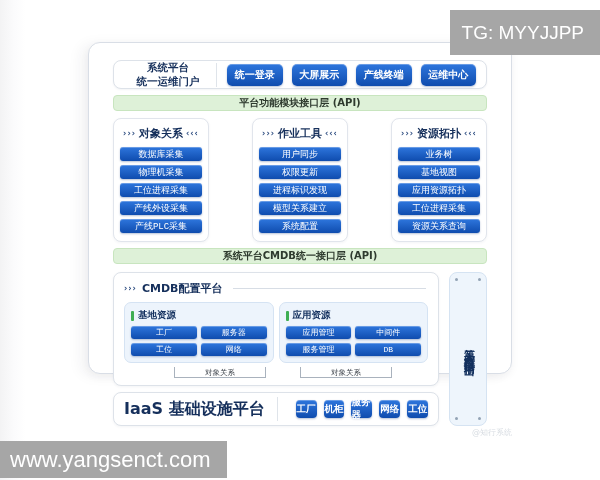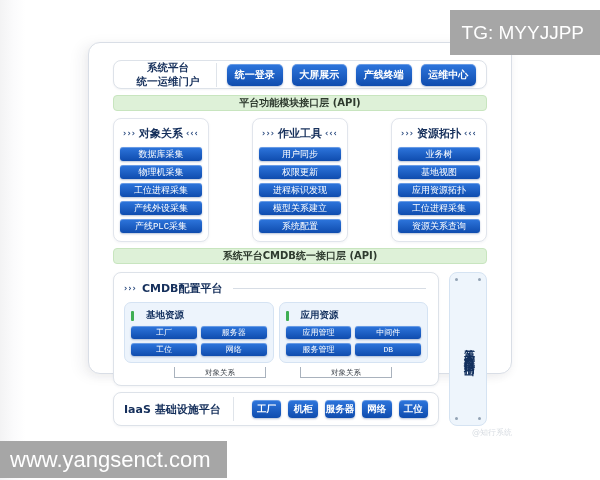--- a/index.html
+++ b/index.html
@@ -40,35 +40,35 @@
   
   .bottom{margin-top:8px;display:flex;gap:10px;flex:1;}
   .bottom-left{width:328px;display:flex;flex-direction:column;gap:6px;}
   .cmdb{flex:1;border:1px solid #dde2e9;border-radius:8px;padding:8px 10px 4px;background:#fff;
     box-shadow:0 1px 3px rgba(16,40,80,.05);}
   .cmdb-head{display:flex;align-items:center;gap:5px;color:#152f5b;}
   .cmdb-title{font-size:11px;font-weight:bold;white-space:nowrap;}
   .cmdb-line{flex:1;height:1px;background:#d7dde5;margin-left:6px;margin-right:2px;}
   .groups{display:flex;gap:5px;margin-top:6px;}
   .group{flex:1;background:#edf4fc;border:1px solid #d5e3f3;border-radius:7px;padding:6px;}
-  .group-head{display:flex;align-items:center;gap:12px;margin-bottom:4px;}
+  .group-head{display:flex;align-items:center;gap:4px;margin-bottom:4px;}
   .green-tick{width:3px;height:10px;background:#3fae53;border-radius:1px;}
   .group-title{font-size:9.5px;font-weight:bold;color:#13305e;white-space:nowrap;}
   .group-grid{display:flex;flex-wrap:wrap;gap:4px;}
   .btn-xs{width:calc(50% - 2px);box-sizing:border-box;height:13px;border-radius:3px;font-size:8px;}
   .relations{position:relative;height:16px;margin-top:2px;}
   .bracket{position:absolute;top:2px;height:10px;
     border-left:1px solid #a9b2bd;border-right:1px solid #a9b2bd;border-bottom:1px solid #a9b2bd;}
   .bracket.b1{left:50px;width:90px;}
   .bracket.b2{left:176px;width:90px;}
   .bracket-label{position:absolute;bottom:1px;left:50%;transform:translateX(-50%);
     font-size:7.5px;line-height:1;color:#3c424a;white-space:nowrap;}
   .iaas{height:32px;border:1px solid #dde2e9;border-radius:8px;display:flex;align-items:center;
     padding:0 10px;gap:8px;background:#fff;box-shadow:0 1px 3px rgba(16,40,80,.05);}
-  .iaas-title{font-size:11px;font-weight:bold;color:#152f5b;white-space:nowrap;}
+  .iaas-title{font-size:16px;font-weight:bold;color:#152f5b;white-space:nowrap;}
   .iaas-buttons{flex:1;display:flex;gap:7px;}
   .btn-md{flex:1;height:18px;border-radius:4px;font-size:9.5px;font-weight:bold;}
   
   .side-panel{width:36px;background:#eef5fc;border:1px solid #d5e3f2;border-radius:8px;
     position:relative;display:flex;align-items:center;justify-content:center;}
   .side-text{writing-mode:vertical-rl;font-size:11px;font-weight:bold;color:#13305e;letter-spacing:2px;}
   .dot{position:absolute;width:3px;height:3px;border-radius:50%;background:#93a3b5;}
   .dot.tl{top:5px;left:5px}.dot.tr{top:5px;right:5px}.dot.bl{bottom:5px;left:5px}.dot.br{bottom:5px;right:5px}
   
   .wm-top{position:absolute;top:10px;right:0;height:45px;background:#a6a6a6;color:#fff;

